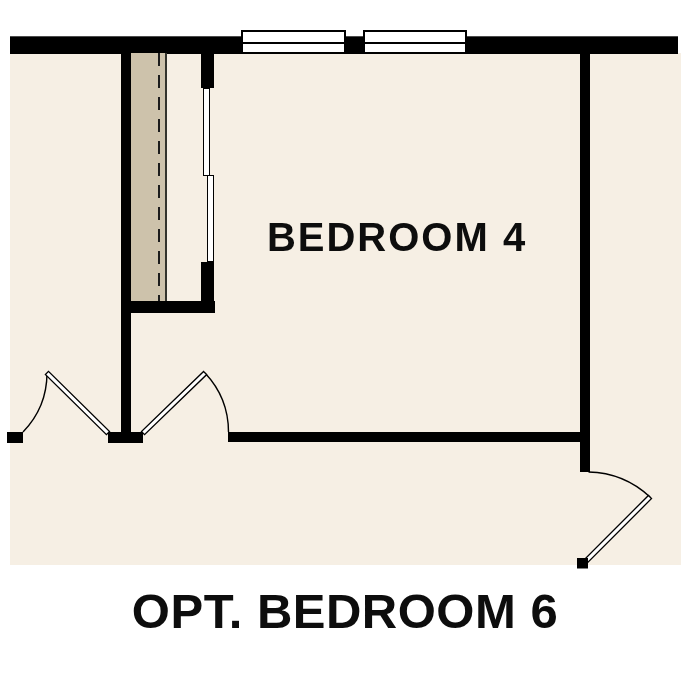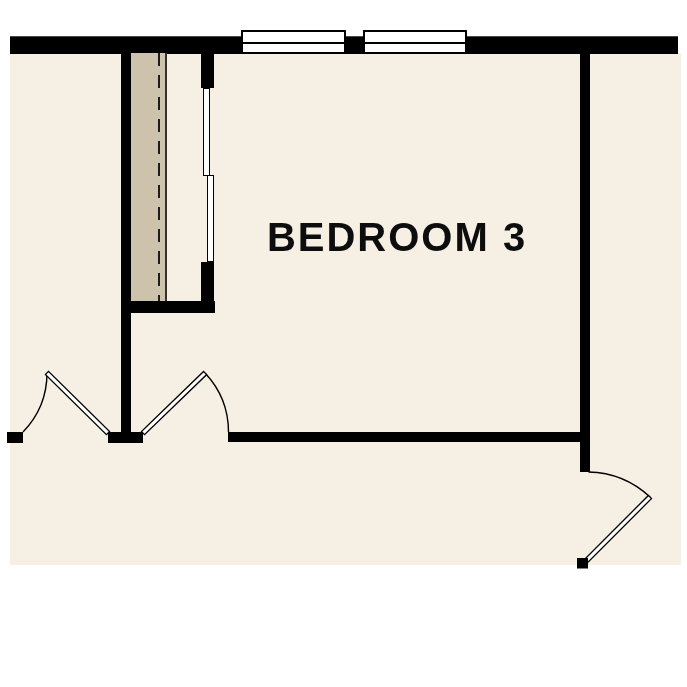--- a/index.html
+++ b/index.html
@@ -80,15 +80,16 @@
     <rect class="door-leaf" x="108" y="430.8" width="85.6" height="4.4" transform="rotate(-135.5 108 433)"></rect>
 
     <path class="swing-arc" d="M 205,373 A 86,86 0 0 1 228.5,432"></path>
     <rect class="door-leaf" x="143" y="430.8" width="86.3" height="4.4" transform="rotate(-44 143 433)"></rect>
 
     <path class="swing-arc" d="M 588.5,472 A 93,93 0 0 1 650,497"></path>
     <rect class="door-leaf" x="583.5" y="561.3" width="94" height="4.4" transform="rotate(-45 583.5 563.5)"></rect>
     <rect class="hinge" x="577" y="558" width="11" height="10.5"></rect>
   </svg>
 
-  <div class="abs room-label">BEDROOM 3</div>
+  <div class="abs room-label">BEDROOM 4</div>
+  <div class="abs caption">OPT. BEDROOM 6</div>
 
 </div>
 
 </body></html>

